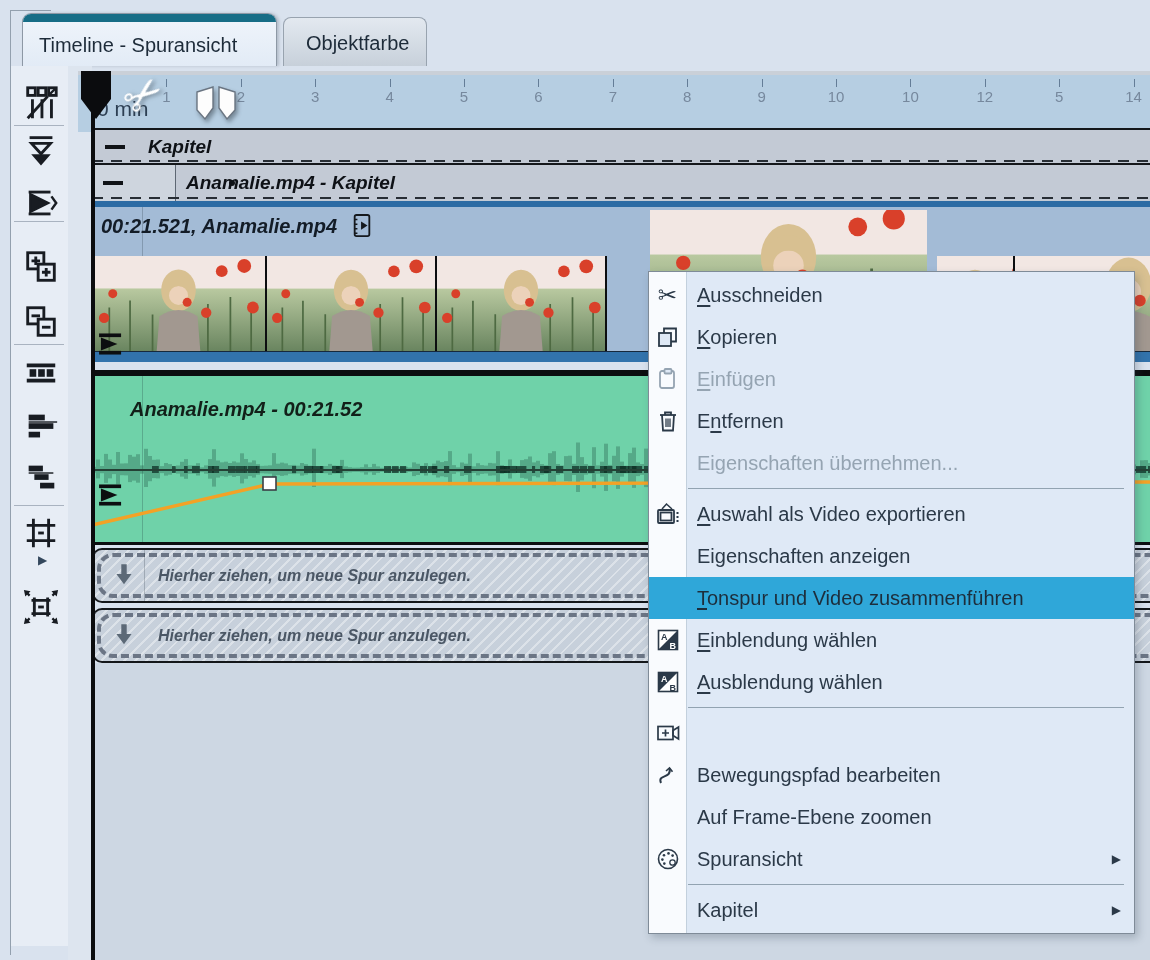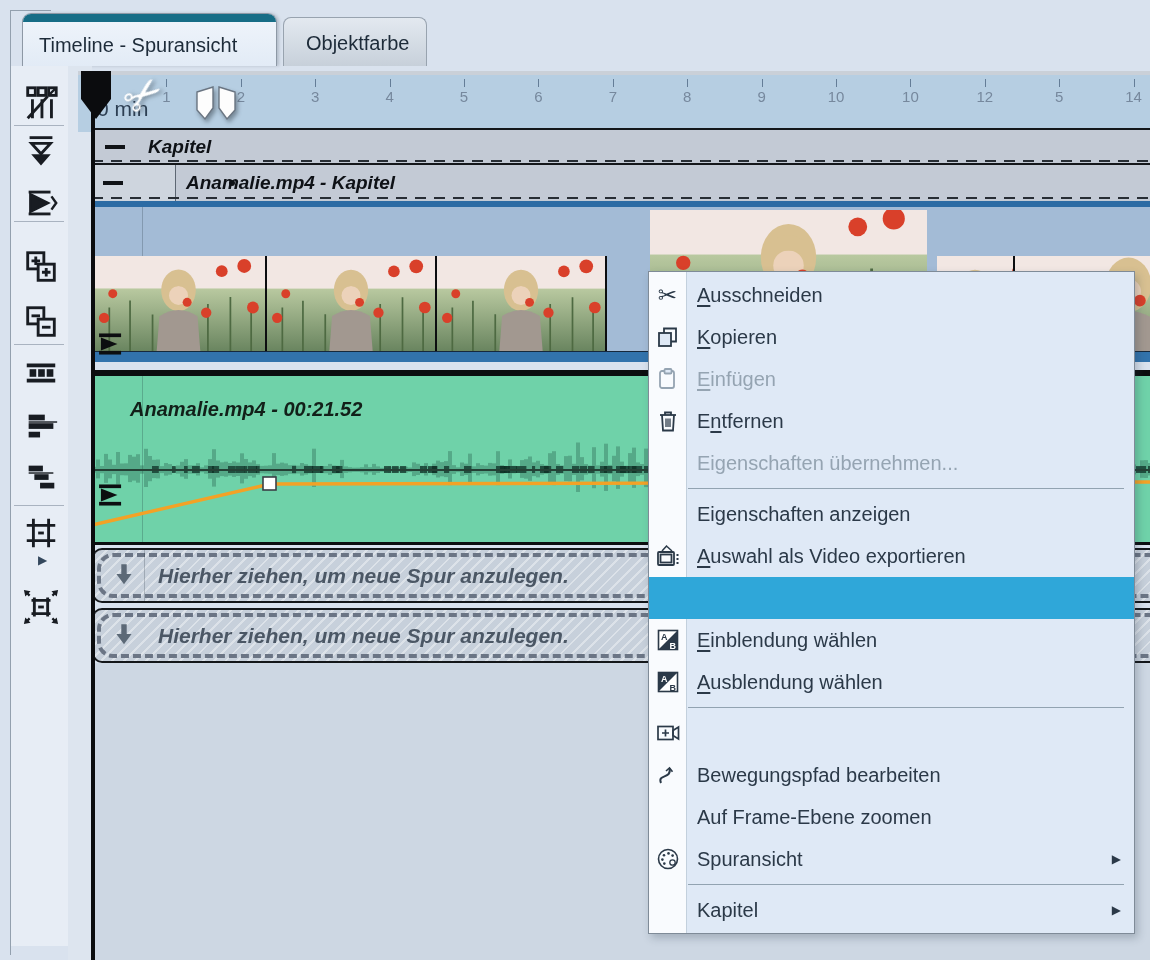--- a/index.html
+++ b/index.html
@@ -78,21 +78,21 @@
   .wave{position:absolute;left:0;top:0;width:100%;height:100%;}
 
   .faintline{position:absolute;left:50px;top:0;bottom:0;width:1px;background:rgba(20,30,40,.22);}
 
   
   .ph{background:#c7d0db;border:2px solid #14171a;border-right:none;border-radius:10px 0 0 10px;
     background-image:repeating-linear-gradient(135deg,rgba(255,255,255,.38) 0 2px,transparent 2px 8px);}
   .ph .inner{position:absolute;left:3px;top:3px;right:0;bottom:3px;border:4px dashed #6b7585;border-right:none;
     border-radius:16px 0 0 16px;}
   .ph .phlabel{position:absolute;left:64px;top:50%;transform:translateY(-50%);
-    font-weight:bold;font-size:21px;color:#4b5765;}
+    font-weight:bold;font-size:16px;color:#4b5765;}
   .ph .pharrow{position:absolute;left:17px;top:50%;transform:translateY(-50%);color:#5c6977;}
 
   .emptyarea{position:absolute;left:95px;top:663px;right:0;bottom:0;background:#cdd7e3;}
 
   
   .cmenu{position:absolute;left:648px;top:271px;width:487px;box-sizing:border-box;
     background:#dfe9f6;border:1px solid #7f8b98;z-index:50;padding:2px 0;
     box-shadow:3px 4px 8px rgba(40,55,70,.25);}
   .cmenu .gutter{position:absolute;left:0;top:0;bottom:0;width:37px;background:#f9fbfe;border-right:1px solid #c3d0dd;}
   .menu-item{position:relative;height:42px;display:flex;align-items:center;
@@ -282,20 +282,28 @@
     <span class="minus" style="left:9px;">
         <i></i>
       </span>
     <span class="dot"></span>
     <span class="clabel" style="left:94px;">Anamalie.mp4 - Kapitel</span>
     <div class="dashline" style="bottom:2px;"></div>
   </div>
 
   <div class="row vtrack">
     <div class="faintline"></div>
+    <div class="vheader">
+      <span>00:21.521, Anamalie.mp4</span>
+      <svg viewBox="0 0 24 28" width="22" height="26" fill="none" stroke="#15191e" stroke-width="2">
+        <rect x="4" y="2" width="16" height="23" rx="2"></rect>
+        <path d="M4,7 h3 M4,12 h3 M4,17 h3 M4,22 h3" stroke-width="1.6"></path>
+        <path d="M11,9 L18,13.5 L11,18 Z" fill="#15191e" stroke="none"></path>
+      </svg>
+    </div>
     <div class="thumb" style="left:0;width:173px;border-right:2px solid #0c0e10;">
         <svg>
           <use href="#scene"></use>
         </svg>
       </div>
     <div class="thumb" style="left:175px;width:168px;border-right:2px solid #0c0e10;">
         <svg>
           <use href="#scene"></use>
         </svg>
       </div>
@@ -782,36 +790,37 @@
             </svg>
           </span>
           <span class="menu-label">E<u>n</u>tfernen</span>
         </div>
         <div class="menu-item disabled">
           <span class="menu-icon"></span>
           <span class="menu-label">Eigenschaften übernehmen...</span>
         </div>
         <div class="menu-sep"></div>
         <div class="menu-item">
-          <span class="menu-icon"></span>
-          <span class="menu-label">Eigenschaften anzeigen</span>
-        </div>
-        <div class="menu-item">
           <span class="menu-icon">
             <svg viewBox="0 0 26 26" fill="none" stroke="currentColor" stroke-width="1.8">
               <rect x="3" y="9" width="16" height="13" rx="1"></rect>
               <rect x="5.5" y="11.5" width="11" height="8"></rect>
               <path d="M7,8 L12,2.5 M17,8 L12,3.5" stroke-width="1.5"></path>
               <path d="M21.5,12 h2 M21.5,16 h2 M21.5,20 h2" stroke-width="2"></path>
             </svg>
           </span>
           <span class="menu-label"><u>A</u>uswahl als Video exportieren</span>
         </div>
+        <div class="menu-item">
+          <span class="menu-icon"></span>
+          <span class="menu-label">Eigenschaften anzeigen</span>
+        </div>
         <div class="menu-item highlighted">
           <span class="menu-icon"></span>
+          <span class="menu-label"><u>T</u>onspur und Video zusammenführen</span>
         </div>
         <div class="menu-item">
           <span class="menu-icon">
             <svg viewBox="0 0 26 26">
               <rect x="3.5" y="3.5" width="19" height="19" fill="#fff" stroke="currentColor" stroke-width="1.6"></rect>
               <path d="M22.5,3.5 L22.5,22.5 L3.5,22.5 Z" fill="currentColor"></path>
               <text x="6" y="13" font-size="9" font-weight="bold" fill="currentColor" font-family="Liberation Sans,sans-serif">A</text>
               <text x="14.5" y="21.5" font-size="9" font-weight="bold" fill="#fff" font-family="Liberation Sans,sans-serif">B</text>
             </svg>
           </span>

